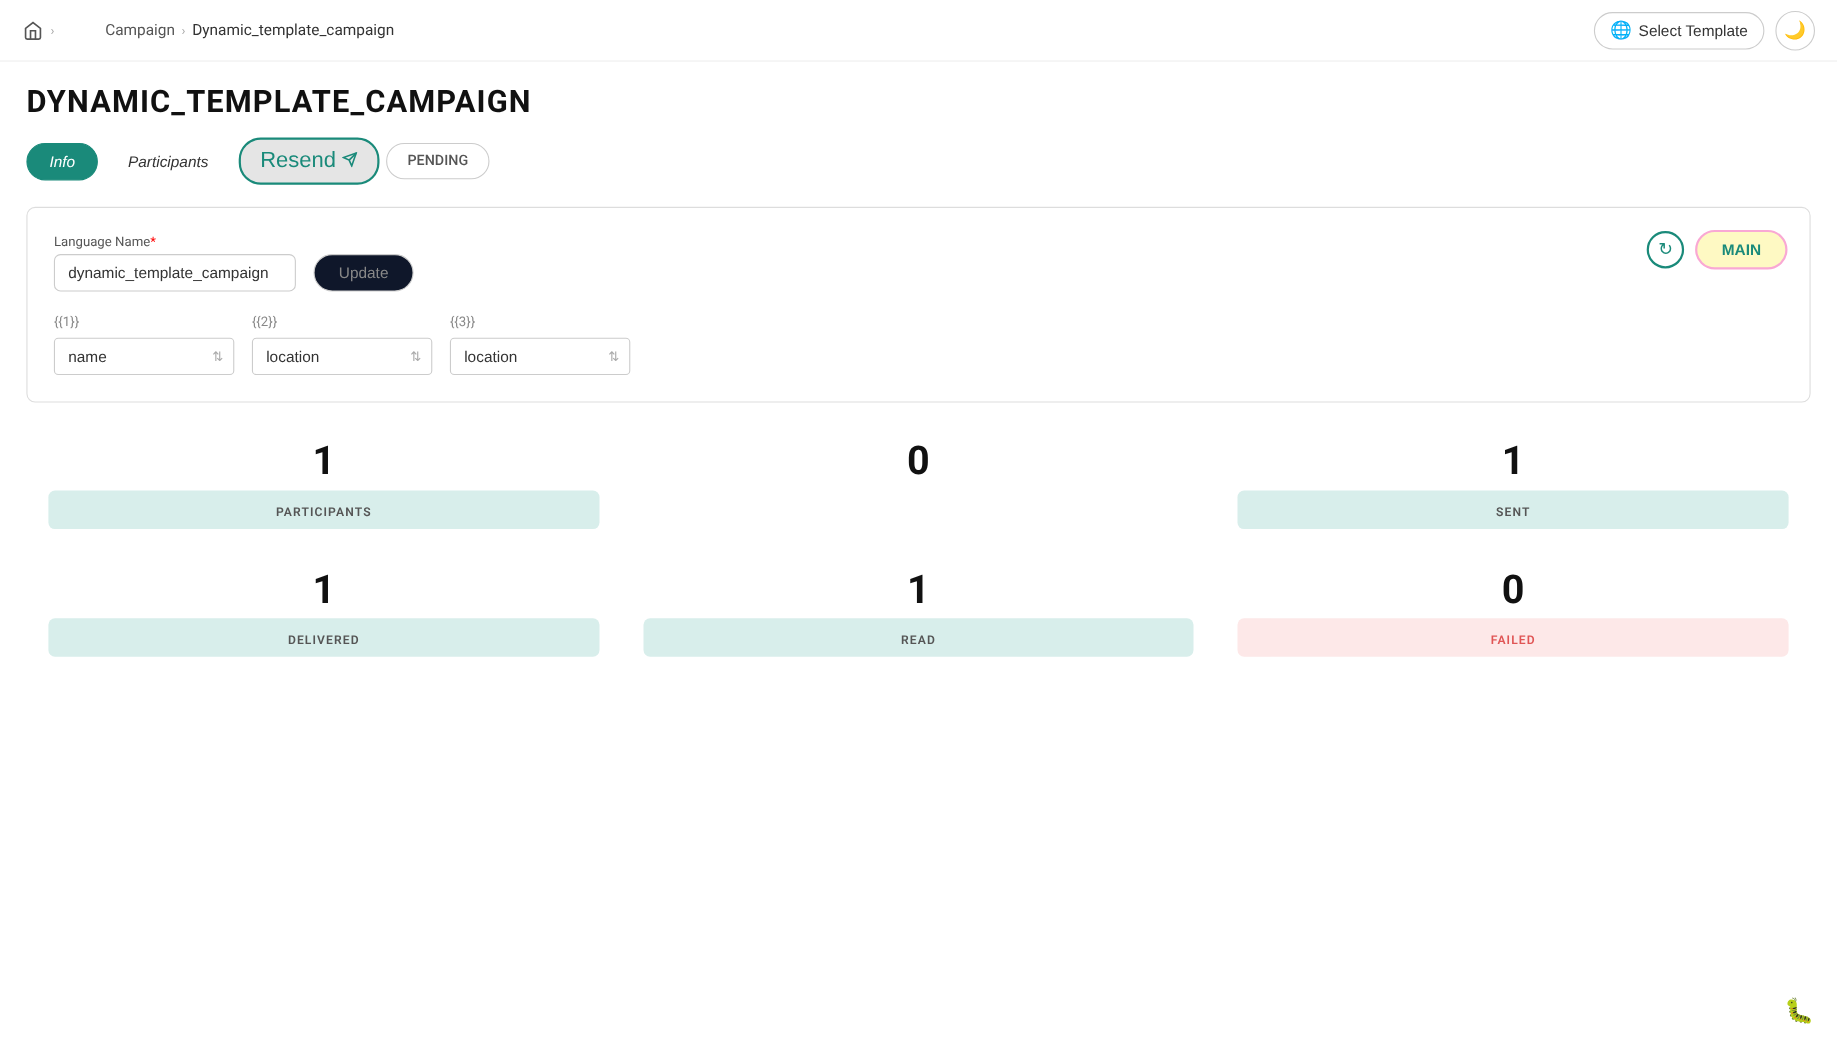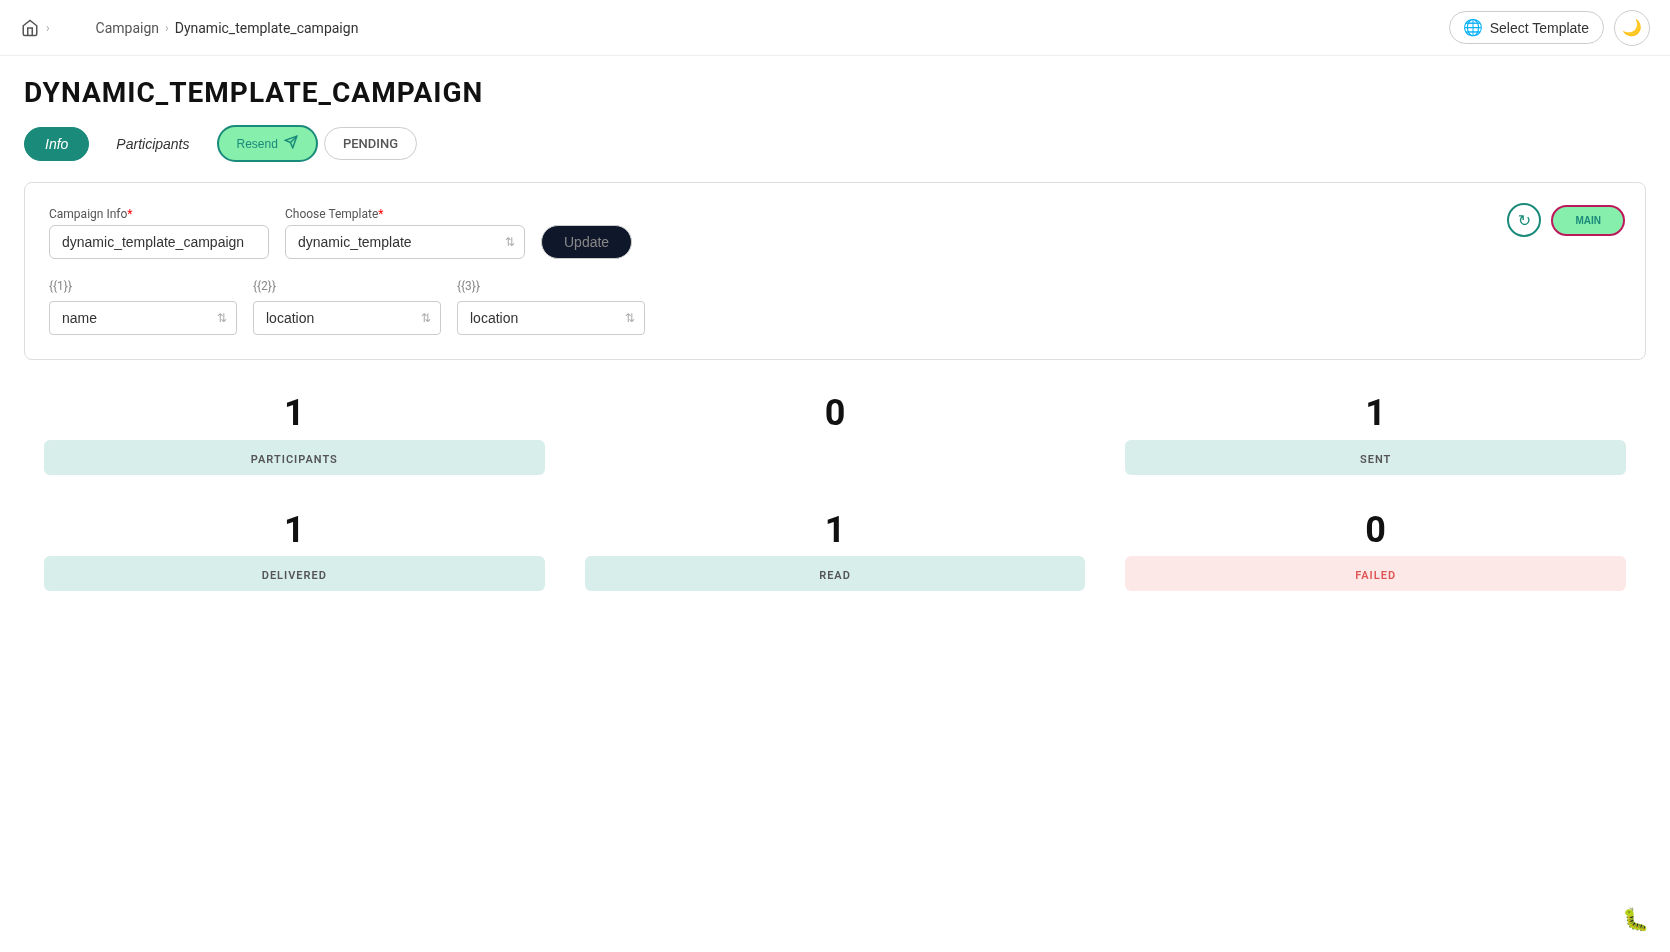--- a/index.html
+++ b/index.html
@@ -117,22 +117,22 @@
       border-color: transparent;
     }
     .resend-btn {
       display: flex;
       align-items: center;
       gap: 6px;
       padding: 8px 18px;
       border-radius: 20px;
       border: 2px solid #1a8a7a;
       color: #1a8a7a;
-      background: #86efac;
-      font-size: 12px;
+      background: #e5e5e5;
+      font-size: 20px;
       cursor: pointer;
       font-weight: 500;
     }
     .status-badge {
       padding: 8px 18px;
       border-radius: 20px;
       border: 1px solid #ccc;
       color: #555;
       background: #fff;
       font-size: 13px;
@@ -230,24 +230,24 @@
       border: 2px solid #1a8a7a;
       color: #1a8a7a;
       background: #fff;
       display: flex; align-items: center; justify-content: center;
       cursor: pointer;
       font-size: 16px;
     }
     .main-btn {
       padding: 8px 22px;
       border-radius: 20px;
-      border: 2px solid #be185d;
+      border: 2px solid #f9a8d4;
       color: #1a8a7a;
-      background: #86efac;
-      font-size: 10px;
+      background: #fef9c3;
+      font-size: 14px;
       cursor: pointer;
       font-weight: 600;
     }
 
     
     .vars-row {
       display: flex;
       align-items: flex-end;
       gap: 16px;
     }
@@ -257,21 +257,21 @@
       margin-bottom: 4px;
     }
     .var-select {
       border: 1px solid #ccc;
       border-radius: 4px;
       padding: 8px 30px 8px 12px;
       font-size: 14px;
       color: #333;
       background: #fff;
       outline: none;
-      width: 188px;
+      width: 164px;
       appearance: none;
       -webkit-appearance: none;
     }
 
     
     .stats-section {
       display: flex;
       flex-direction: column;
       gap: 16px;
       margin-top: 8px;
@@ -377,33 +377,23 @@
     <div class="card-actions">
       <button class="refresh-btn">
         <span>↻</span>
       </button>
       <button class="main-btn">MAIN</button>
     </div>
 
     <div class="form-row">
       <div class="form-field">
         <label class="form-label">
-          <span>Campaign Info</span><span class="required">*</span>
+          <span>Language Name</span><span class="required">*</span>
         </label>
         <input type="text" class="form-input" value="dynamic_template_campaign" style="">
-      </div>
-      <div class="form-field">
-        <label class="form-label">
-          <span>Choose Template</span><span class="required">*</span>
-        </label>
-        <div class="select-wrapper">
-          <select class="form-select">
-            <option>dynamic_template</option>
-          </select>
-        </div>
       </div>
       <button class="update-btn">Update</button>
     </div>
 
     <div class="vars-row">
       <div class="form-field">
         <div class="var-label">{{1}}</div>
         <div class="select-wrapper">
           <select class="var-select">
             <option>name</option>

